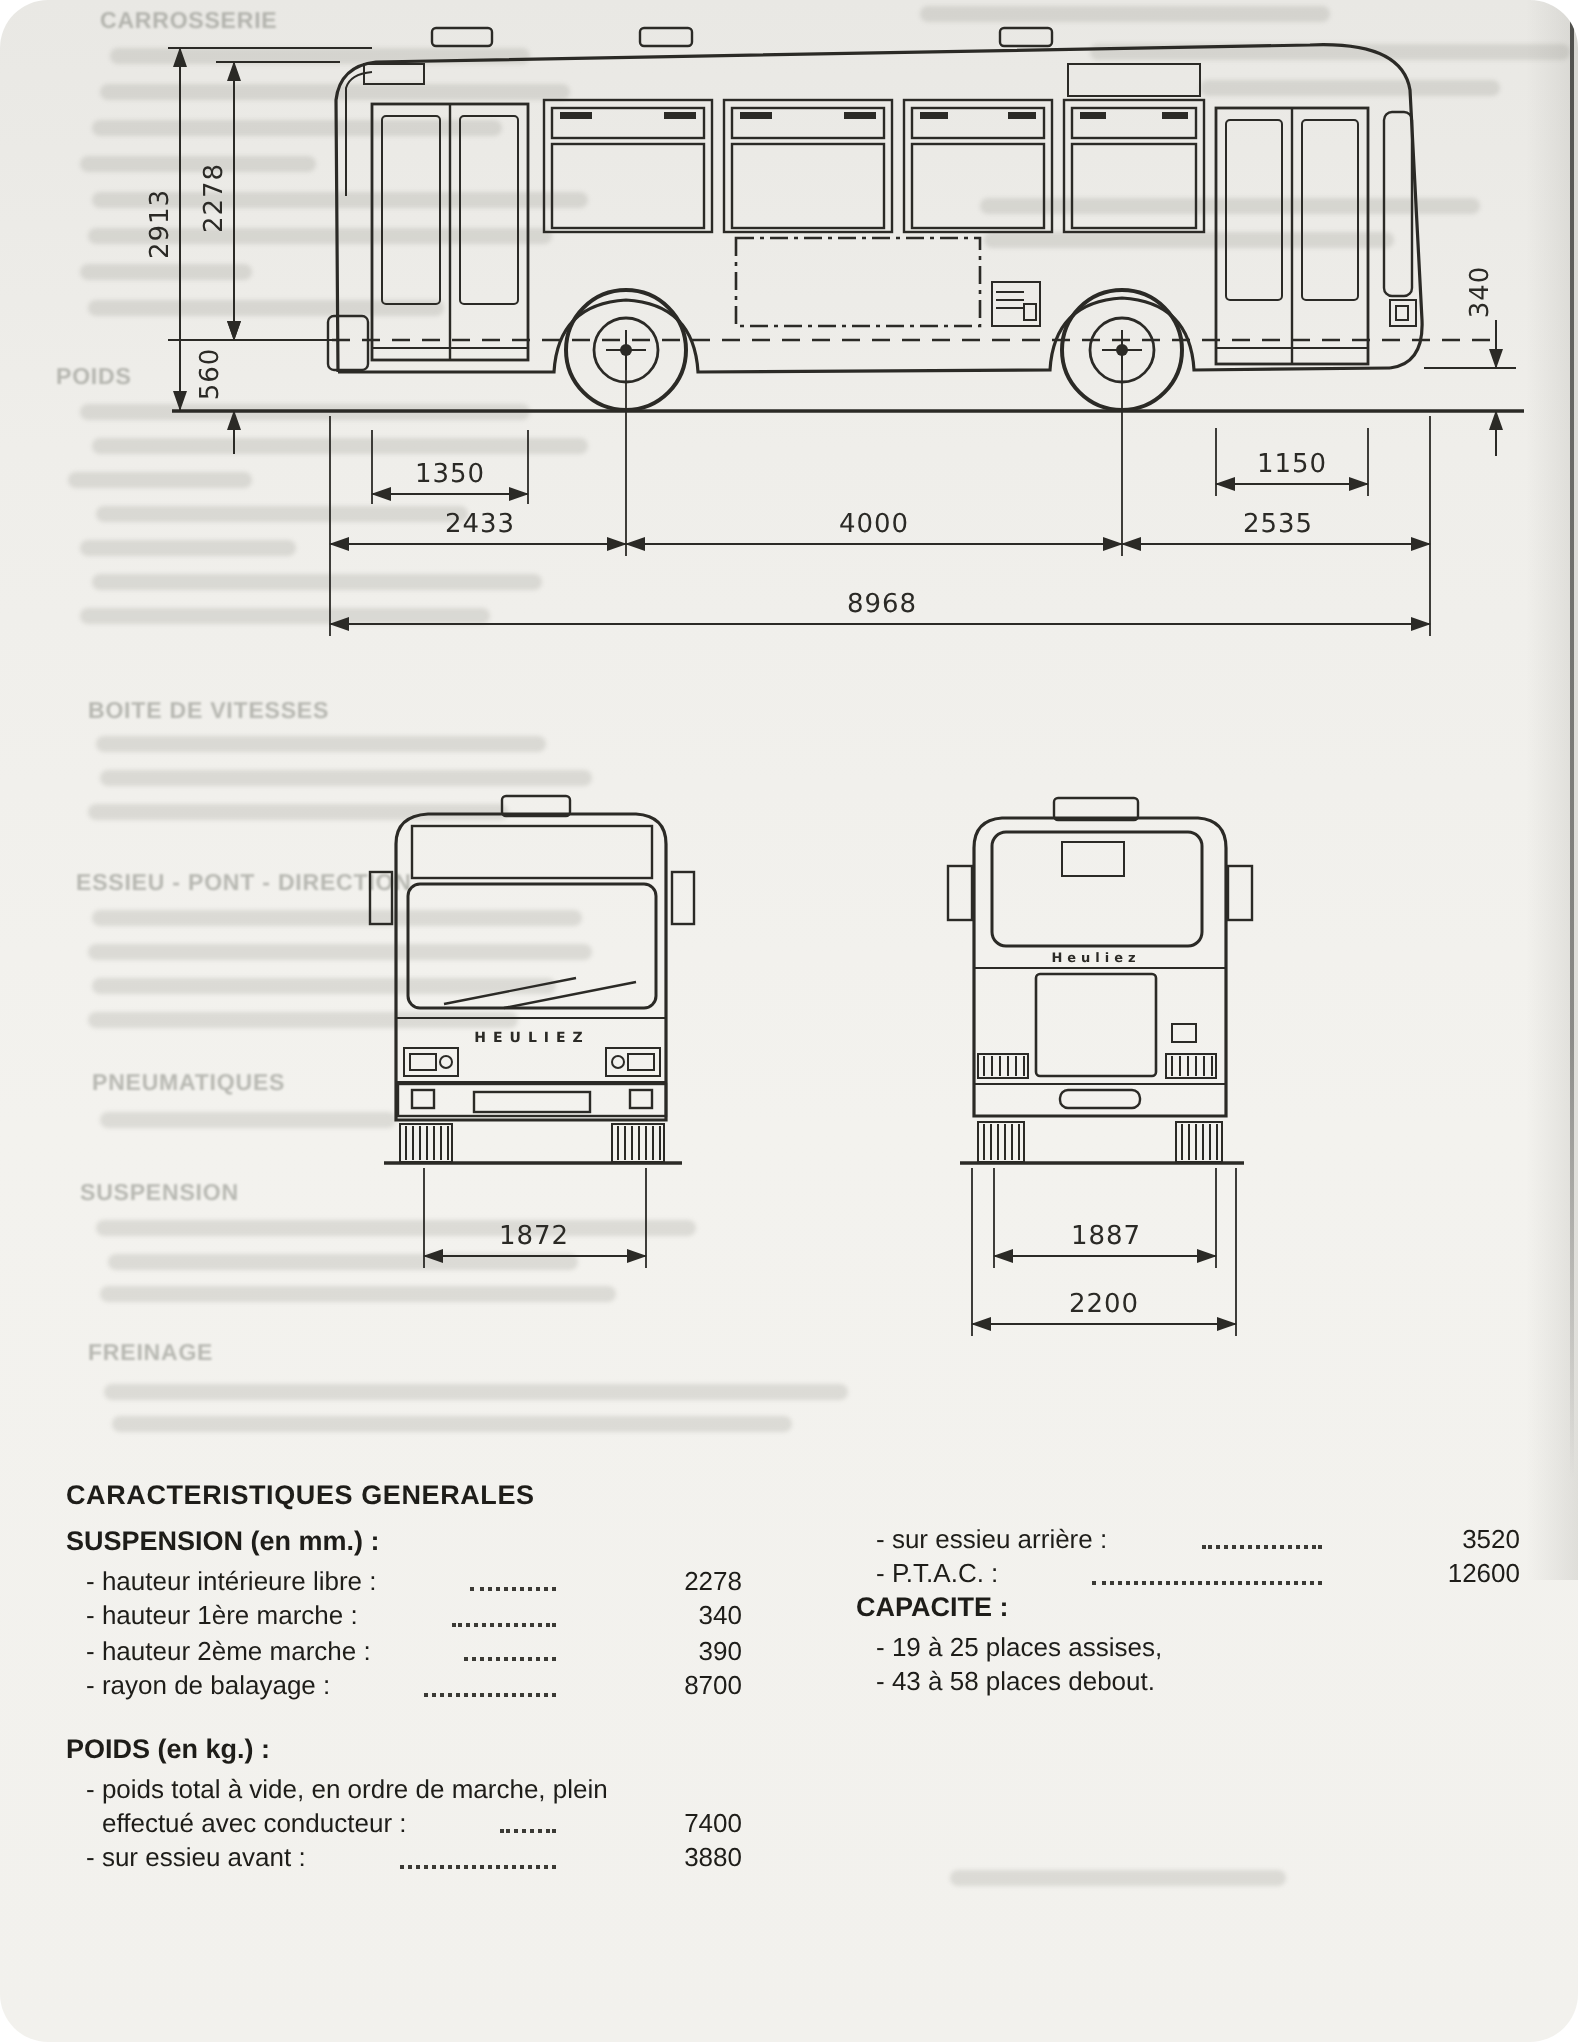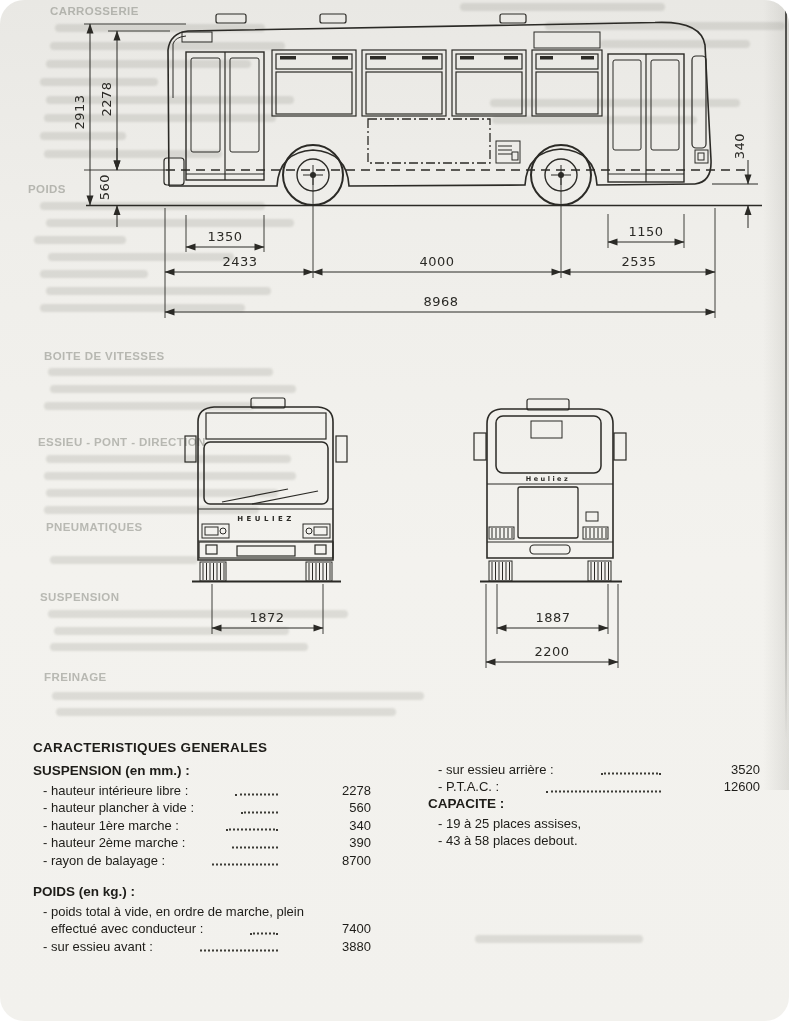--- a/index.html
+++ b/index.html
@@ -43,21 +43,21 @@
 </head>
 <body>
 
 <div class="page">
 
   <div class="ghost">
     <div class="g-h" style="left:50px;top:5px">CARROSSERIE</div>
     <div class="g-h" style="left:28px;top:183px">POIDS</div>
     <div class="g-h" style="left:44px;top:350px">BOITE DE VITESSES</div>
     <div class="g-h" style="left:38px;top:436px">ESSIEU - PONT - DIRECTION</div>
-    <div class="g-h" style="left:46px;top:521px">PNEUMATIQUES</div>
+    <div class="g-h" style="left:46px;top:536px">PNEUMATIQUES</div>
     <div class="g-h" style="left:40px;top:591px">SUSPENSION</div>
     <div class="g-h" style="left:44px;top:671px">FREINAGE</div>
     <div class="g-bar" style="left:55px;top:24px;width:210px"></div>
     <div class="g-bar" style="left:50px;top:42px;width:235px"></div>
     <div class="g-bar" style="left:46px;top:60px;width:205px"></div>
     <div class="g-bar" style="left:40px;top:78px;width:118px"></div>
     <div class="g-bar" style="left:46px;top:96px;width:248px"></div>
     <div class="g-bar" style="left:44px;top:114px;width:232px"></div>
     <div class="g-bar" style="left:40px;top:132px;width:86px"></div>
     <div class="g-bar" style="left:44px;top:150px;width:178px"></div>
@@ -307,25 +307,20 @@
 
   <div class="col-left">
     <div class="spec-title">CARACTERISTIQUES GENERALES</div>
     <div class="spec-h">SUSPENSION (en mm.) :</div>
     <div class="row">
       <span class="lbl">- hauteur intérieure libre :</span>
       <span class="dots"></span>
       <span class="val">2278</span>
     </div>
     <div class="row">
-      <span class="lbl">- hauteur plancher à vide :</span>
-      <span class="dots"></span>
-      <span class="val">560</span>
-    </div>
-    <div class="row">
       <span class="lbl">- hauteur 1ère marche :</span>
       <span class="dots"></span>
       <span class="val">340</span>
     </div>
     <div class="row">
       <span class="lbl">- hauteur 2ème marche :</span>
       <span class="dots"></span>
       <span class="val">390</span>
     </div>
     <div class="row">

